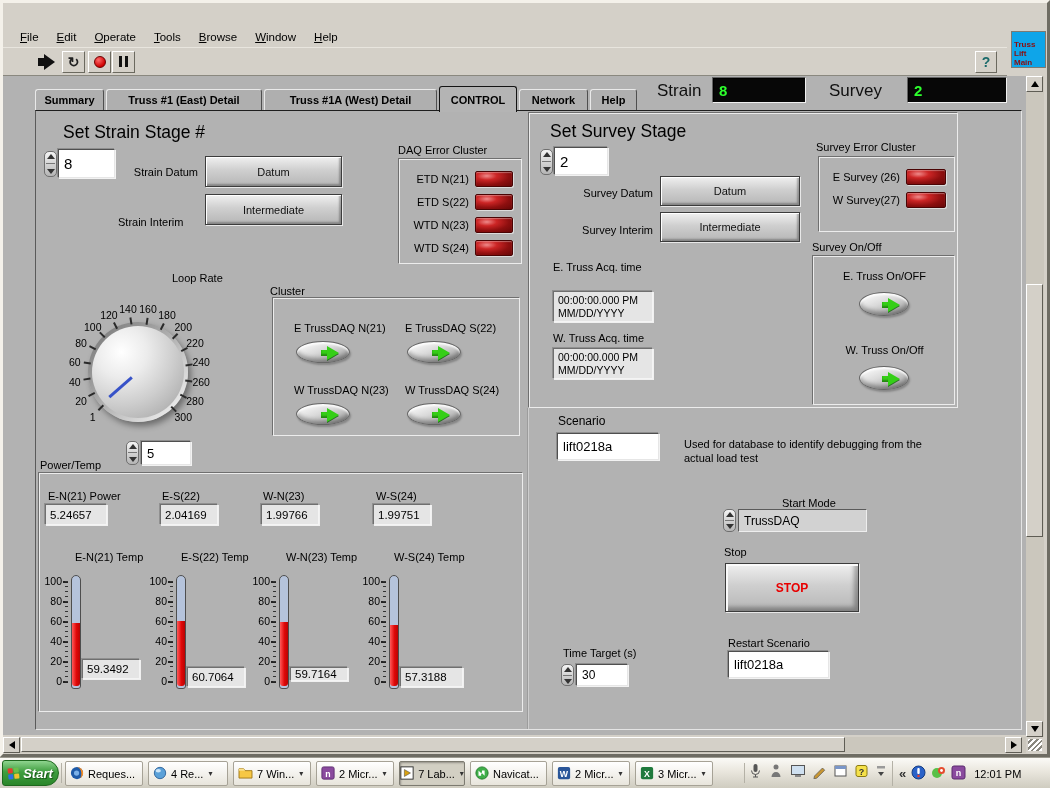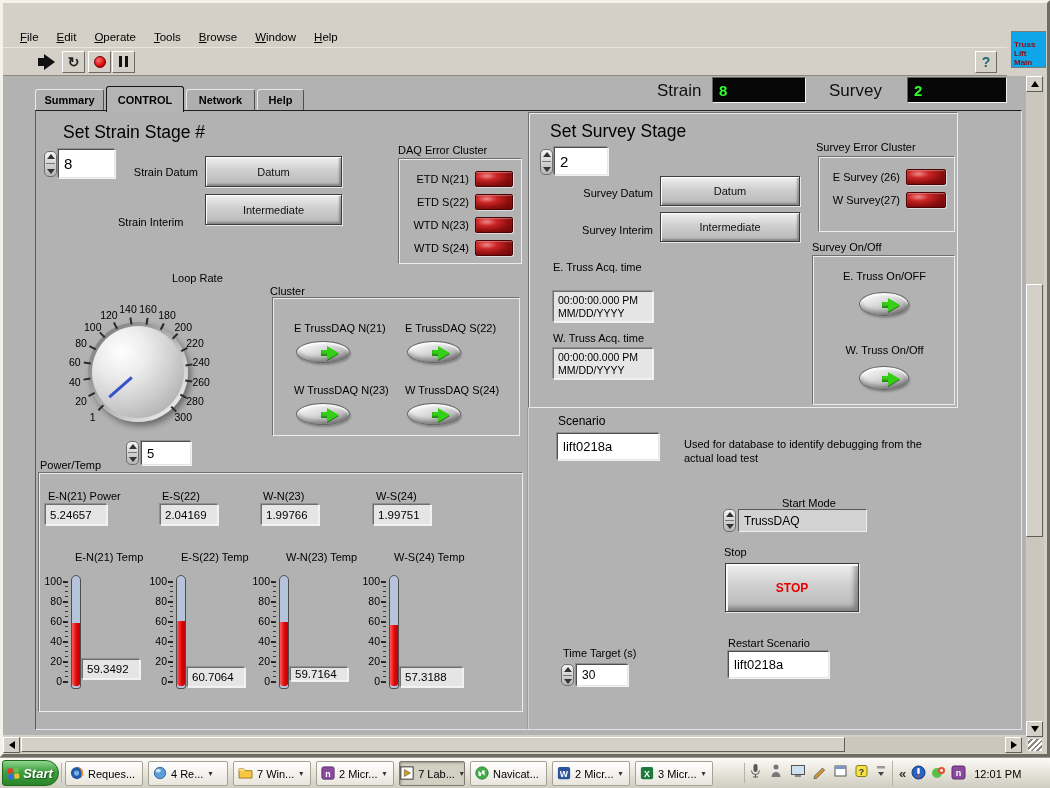--- a/index.html
+++ b/index.html
@@ -185,20 +185,22 @@
       <span>Main</span>
     </span>
   </div>
 
   <div class="panel"></div>
 
   <div class="layer">
 
     <div class="tabs">
         <div class="tab" style="width: 69px;">Summary</div>
+        <div class="tab" style="width: 156px;">Truss #1 (East) Detail</div>
+        <div class="tab" style="width: 173px;">Truss #1A (West) Detail</div>
         <div class="tab active" style="width: 78px;">CONTROL</div>
         <div class="tab" style="width: 69px;">Network</div>
         <div class="tab" style="width: 47px;">Help</div>
       </div>
     <span class="bigtxt" style="left:657px; top:81px;">Strain</span>
     <div class="blackbox" style="left:712px; top:77px; width:94px; height:26px;">
       <span>8</span>
     </div>
     <span class="bigtxt" style="left:829px; top:81px;">Survey</span>
     <div class="blackbox" style="left:907px; top:77px; width:100px; height:26px;">

